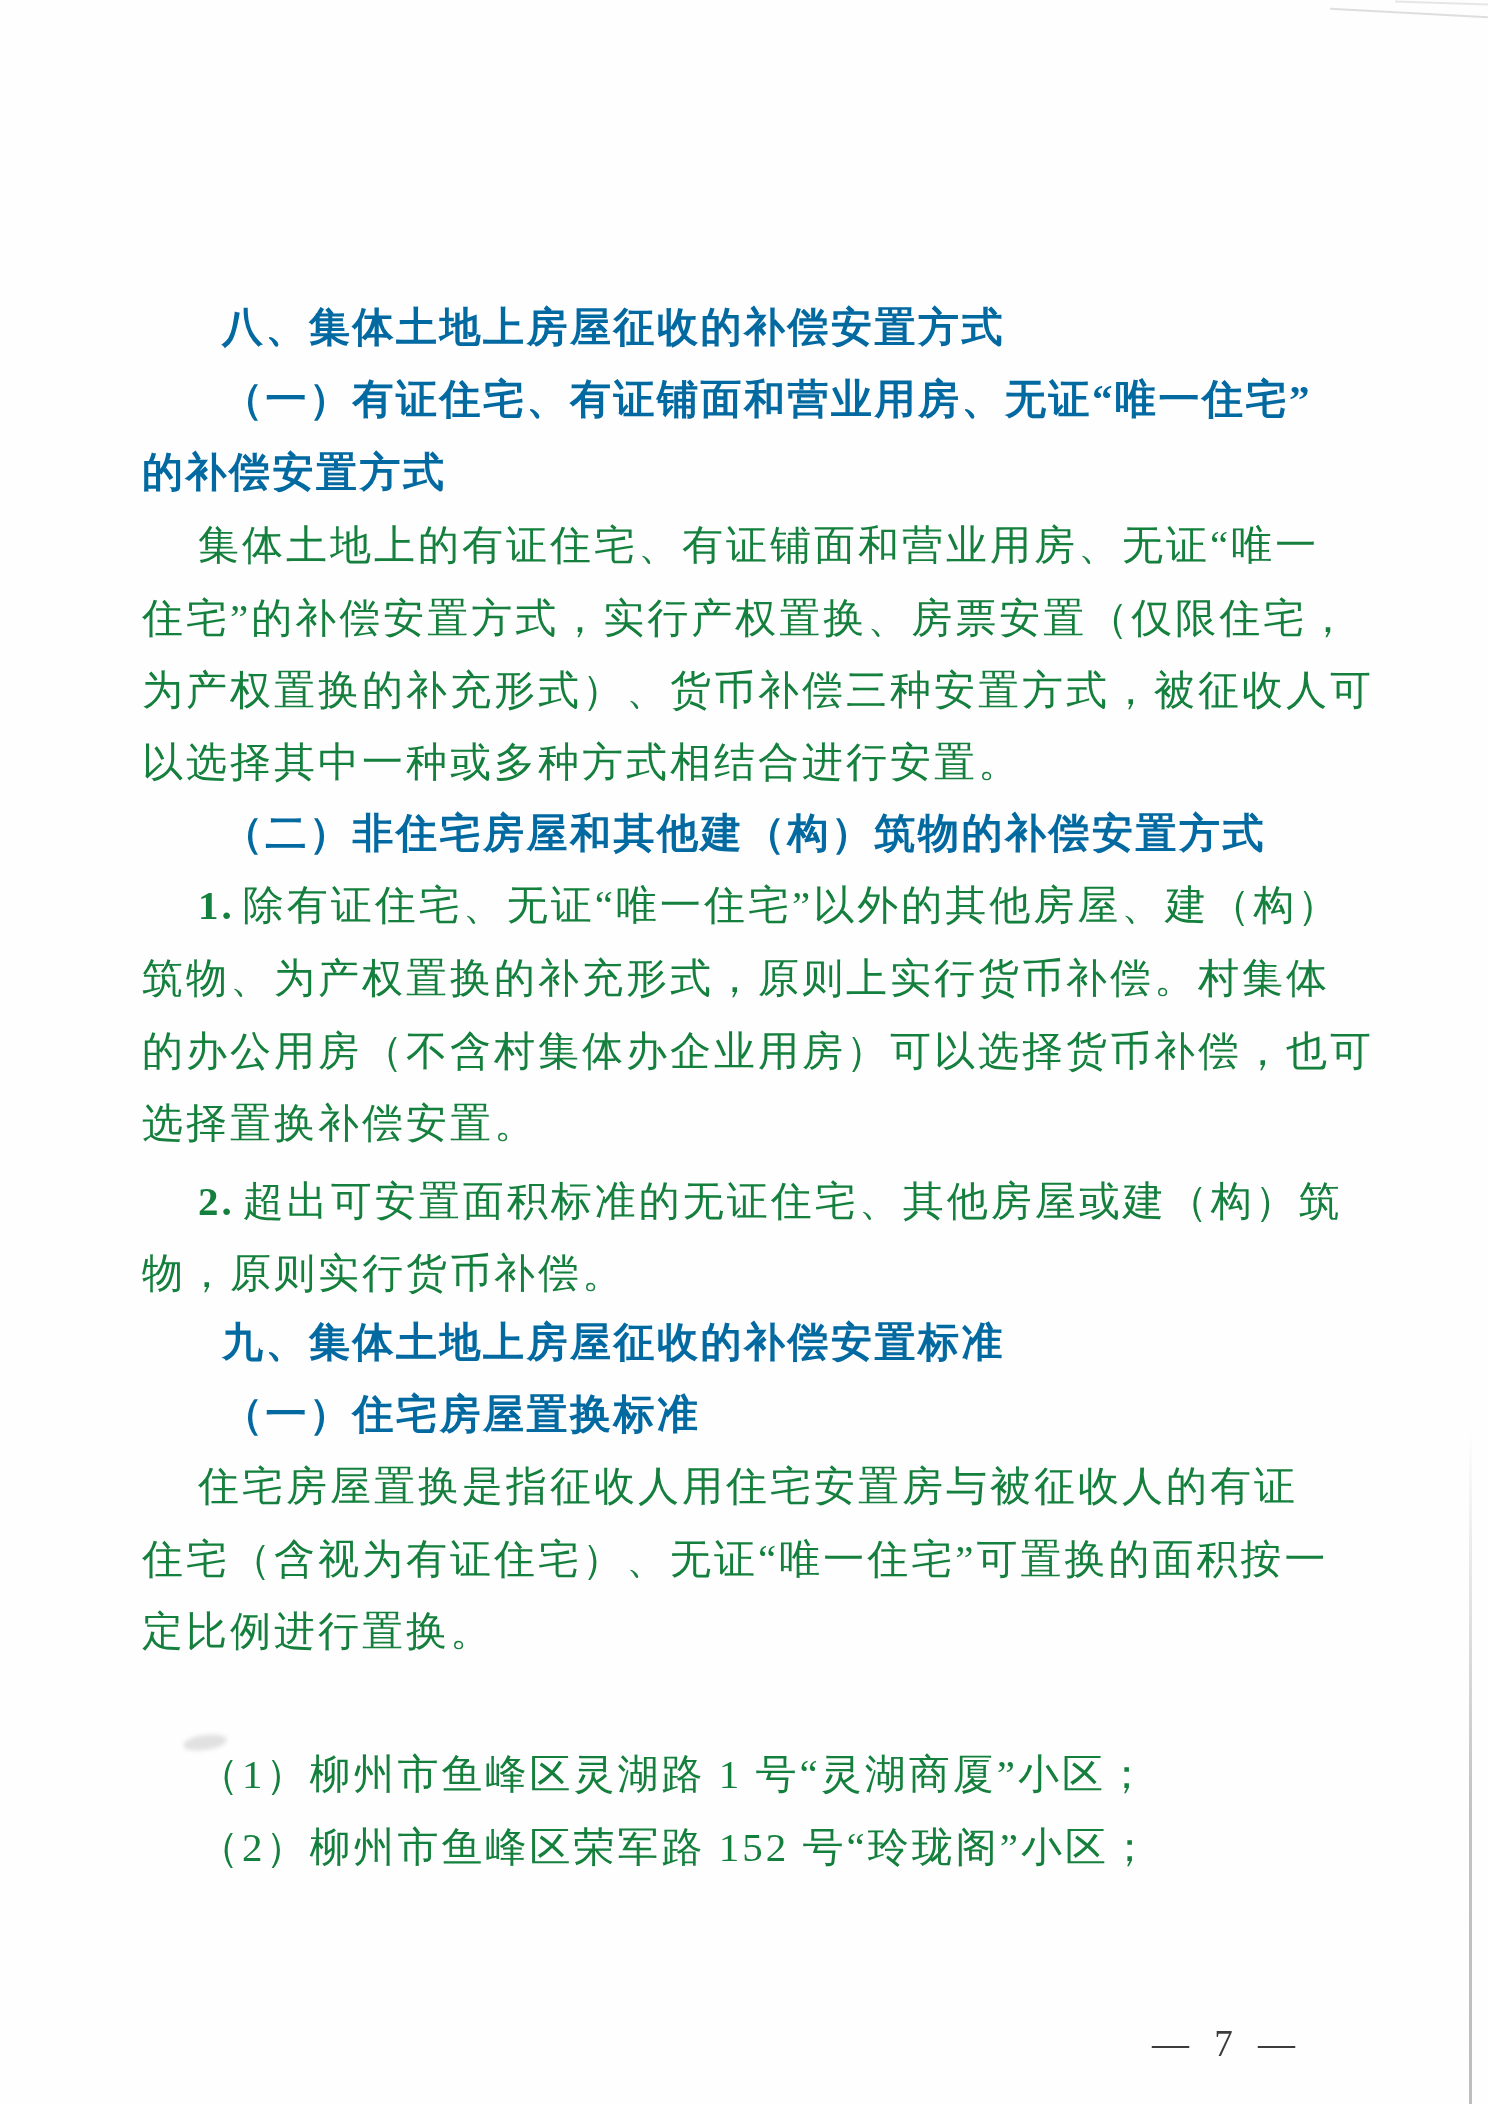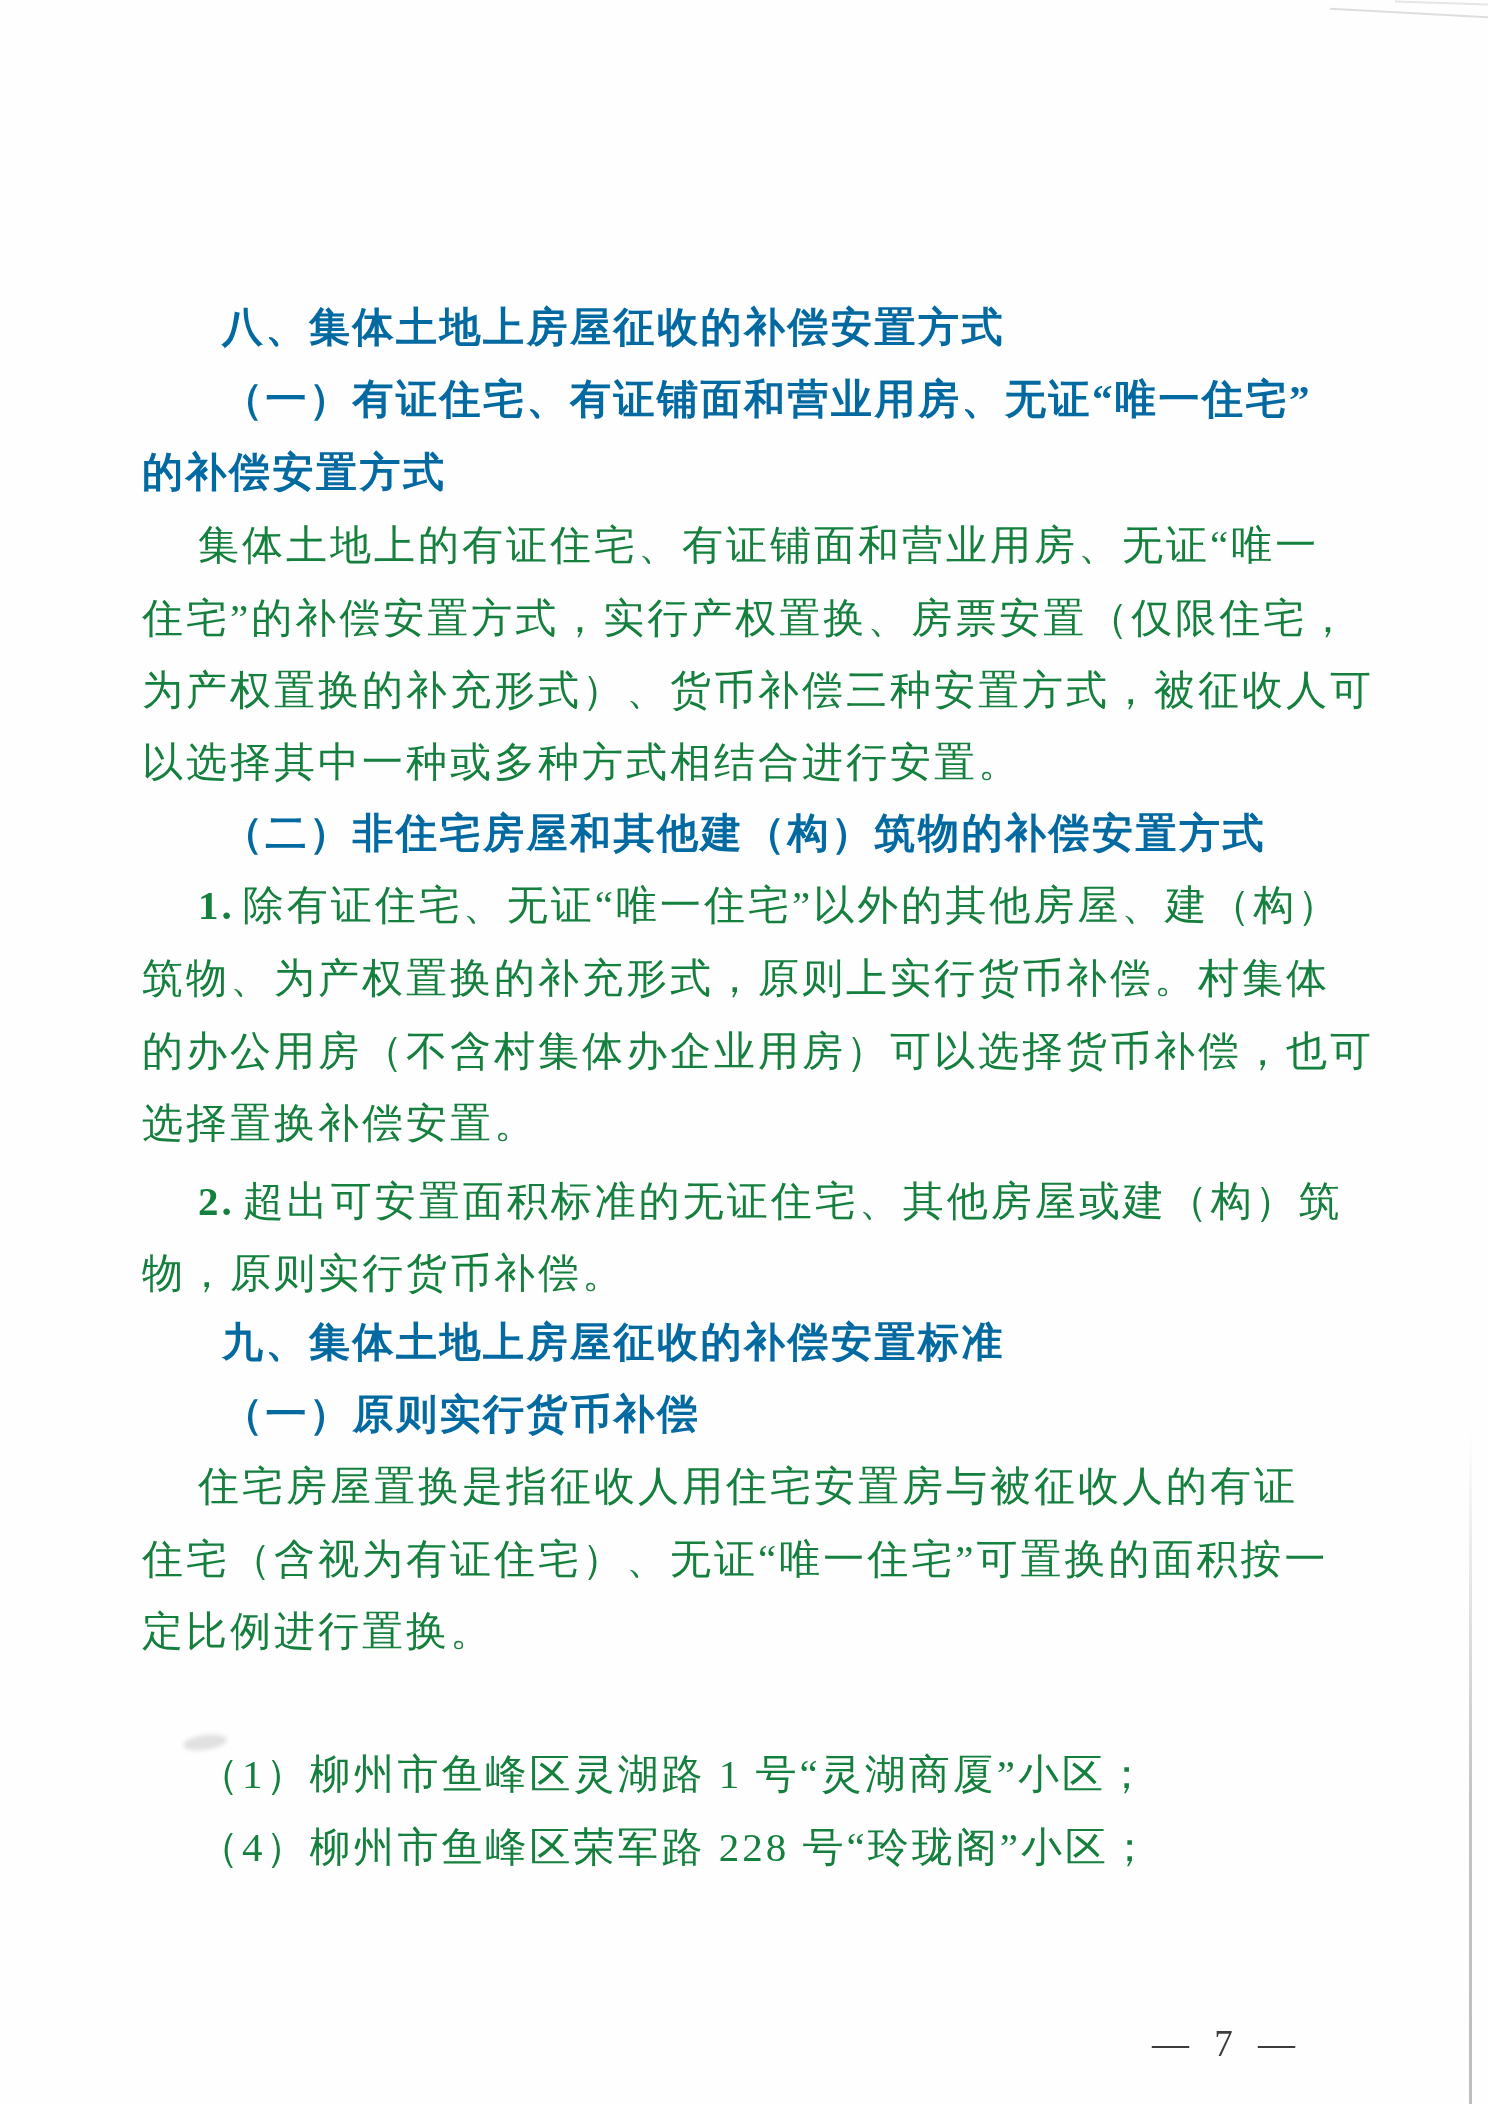--- a/index.html
+++ b/index.html
@@ -86,29 +86,29 @@
 
   <div class="line ind-p" style="top:881px"><span class="num">1.</span><span>除有证住宅、无证“唯一住宅”以外的其他房屋、建（构）</span></div>
   <div class="line" style="top:954px">筑物、为产权置换的补充形式，原则上实行货币补偿。村集体</div>
   <div class="line" style="top:1027px">的办公用房（不含村集体办企业用房）可以选择货币补偿，也可</div>
   <div class="line" style="top:1099px">选择置换补偿安置。</div>
 
   <div class="line ind-p" style="top:1177px"><span class="num">2.</span><span>超出可安置面积标准的无证住宅、其他房屋或建（构）筑</span></div>
   <div class="line" style="top:1249px">物，原则实行货币补偿。</div>
 
   <div class="line h ind-h" style="top:1318px">九、集体土地上房屋征收的补偿安置标准</div>
-  <div class="line h ind-h" style="top:1390px">（一）原则实行货币补偿</div>
+  <div class="line h ind-h" style="top:1390px">（一）住宅房屋置换标准</div>
 
   <div class="line ind-p" style="top:1462px">住宅房屋置换是指征收人用住宅安置房与被征收人的有证</div>
   <div class="line" style="top:1535px">住宅（含视为有证住宅）、无证“唯一住宅”可置换的面积按一</div>
   <div class="line" style="top:1607px">定比例进行置换。</div>
 
 
   <div class="line ind-p" style="top:1750px">（1）柳州市鱼峰区灵湖路 1 号“灵湖商厦”小区；</div>
-  <div class="line ind-p" style="top:1823px">（4）柳州市鱼峰区荣军路 228 号“玲珑阁”小区；</div>
+  <div class="line ind-p" style="top:1823px">（2）柳州市鱼峰区荣军路 152 号“玲珑阁”小区；</div>
 
   <div class="footer-page">— 7 —</div>
 
   <div class="smudge"></div>
   <div class="corner-line"></div>
   <div class="corner-line2"></div>
   <div class="edge-line"></div>
 </div>
 
 </body></html>

